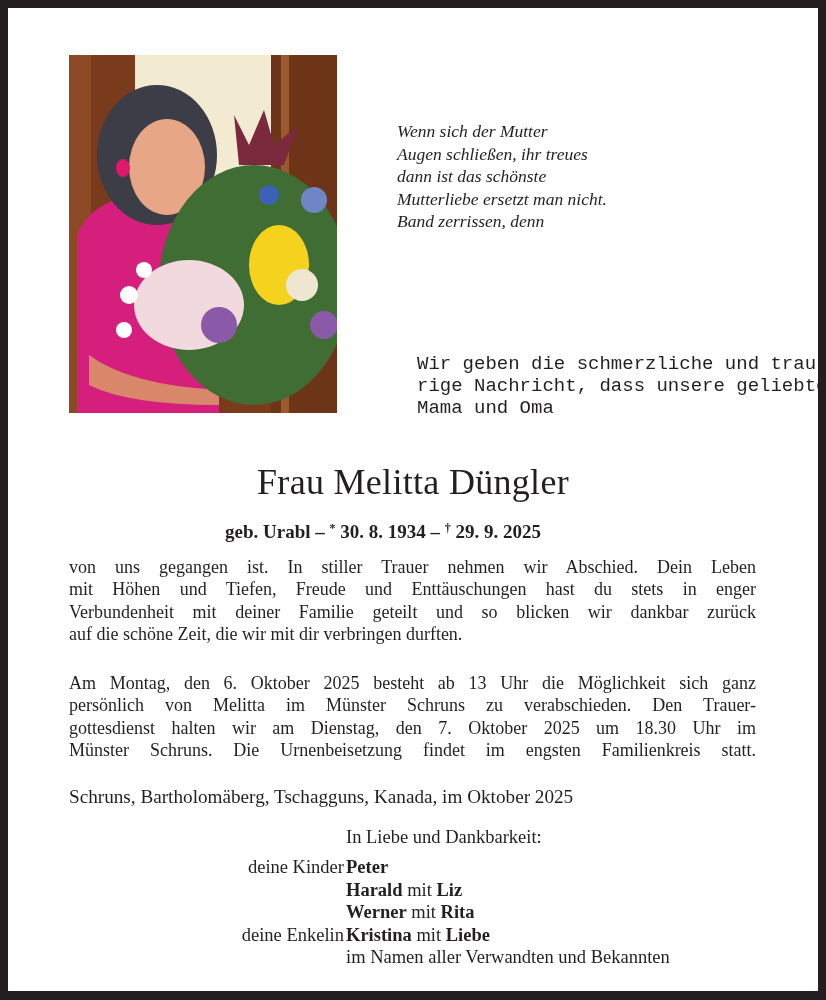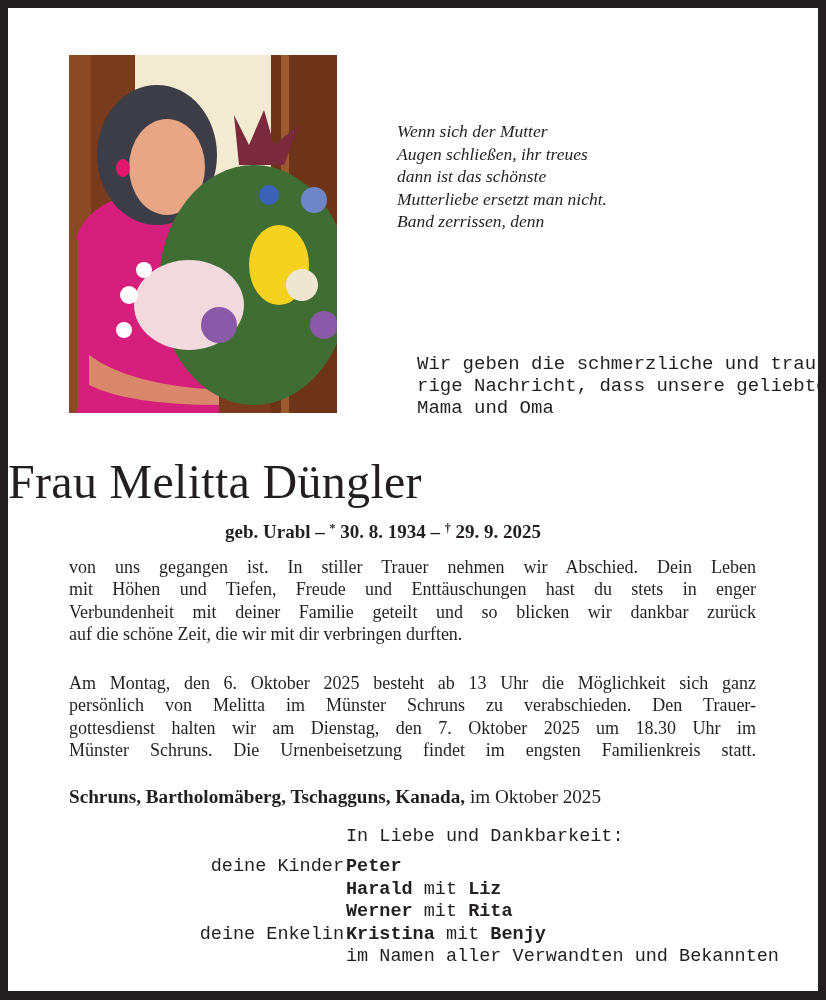--- a/index.html
+++ b/index.html
@@ -27,46 +27,46 @@
     .intro {
       position: absolute; left: 389px; top: 345px; width: 360px;
       font-family: Liberation Mono, monospace; font-size: 19px; line-height: 22px;
       text-align: justify;
       margin-left: 20px;
     }
     .intro div { white-space: nowrap; }
     .intro .j { text-align-last: justify; text-align: justify; display: block; }
     .name {
       position: absolute; left: 0; width: 810px; top: 442px;
-      font-family: "Liberation Serif", serif;
-      font-size: 48px; line-height: 64px; letter-spacing: 0.3px;
+      text-align: center; font-family: "Liberation Serif", serif;
+      font-size: 36px; line-height: 64px; letter-spacing: 0.3px;
     }
     .dates {
       position: absolute; left: 0; width: 750px; top: 508px;
       text-align: center; font-family: "Liberation Serif", serif; font-weight: bold;
       font-size: 19px; line-height: 24px;
     }
     .dates sup { font-size: 12px; vertical-align: 6px; }
     .para {
       position: absolute; left: 61px; width: 687px;
       font-family: "Liberation Serif", serif; font-size: 18px; line-height: 22.4px;
     }
     .para div { text-align: justify; text-align-last: justify; white-space: nowrap; }
     .para div.last { text-align-last: left; }
     .p1 { top: 548px; }
     .p2 { top: 664px; }
     .place {
       position: absolute; left: 61px; top: 777px; width: 700px;
       font-family: "Liberation Serif", serif; font-size: 19.2px; line-height: 24px;
       white-space: nowrap;
     }
-    .place b { font-weight: bold; text-align: center; }
+    .place b { font-weight: normal; text-align: center; }
     .sig {
       position: absolute; left: 0; top: 818px; width: 810px;
-      font-family: Liberation Mono, monospace; font-size: 18.5px; line-height: 22.4px;
+      font-family: Liberation Serif, serif; font-size: 18.5px; line-height: 22.4px;
     }
     .sig .row { position: relative; height: 22.4px; }
     .sig .lbl { position: absolute; right: 474px; text-align: right; white-space: nowrap; }
     .sig .val { position: absolute; left: 338px; white-space: nowrap; }
     .sig .head { margin-bottom: 8px; }
     .sig b { font-weight: bold; }
   </style>
 </head>
 <body>
 
@@ -155,20 +155,20 @@
       <span class="val"><b>Peter</b></span>
     </div>
     <div class="row">
       <span class="val"><b>Harald</b><span> mit </span><b>Liz</b></span>
     </div>
     <div class="row">
       <span class="val"><b>Werner</b><span> mit </span><b>Rita</b></span>
     </div>
     <div class="row">
       <span class="lbl">deine Enkelin</span>
-      <span class="val"><b>Kristina</b><span> mit </span><b>Benjy</b></span>
+      <span class="val"><b>Kristina</b><span> mit </span><b>Liebe</b></span>
     </div>
     <div class="row">
       <span class="val">im Namen aller Verwandten und Bekannten</span>
     </div>
   </div>
 
 </div>
 
 </body></html>

